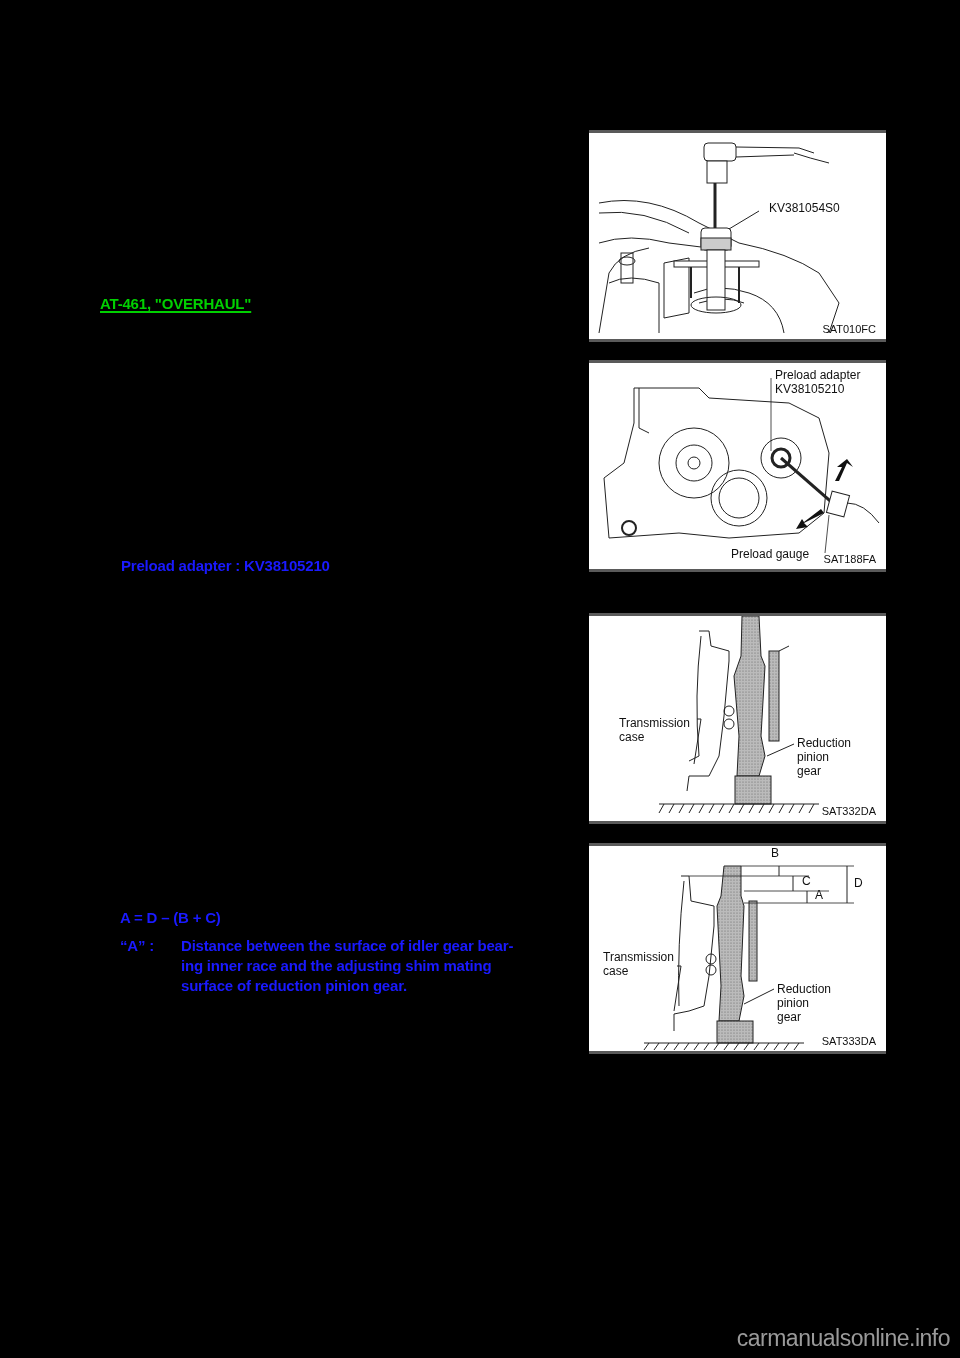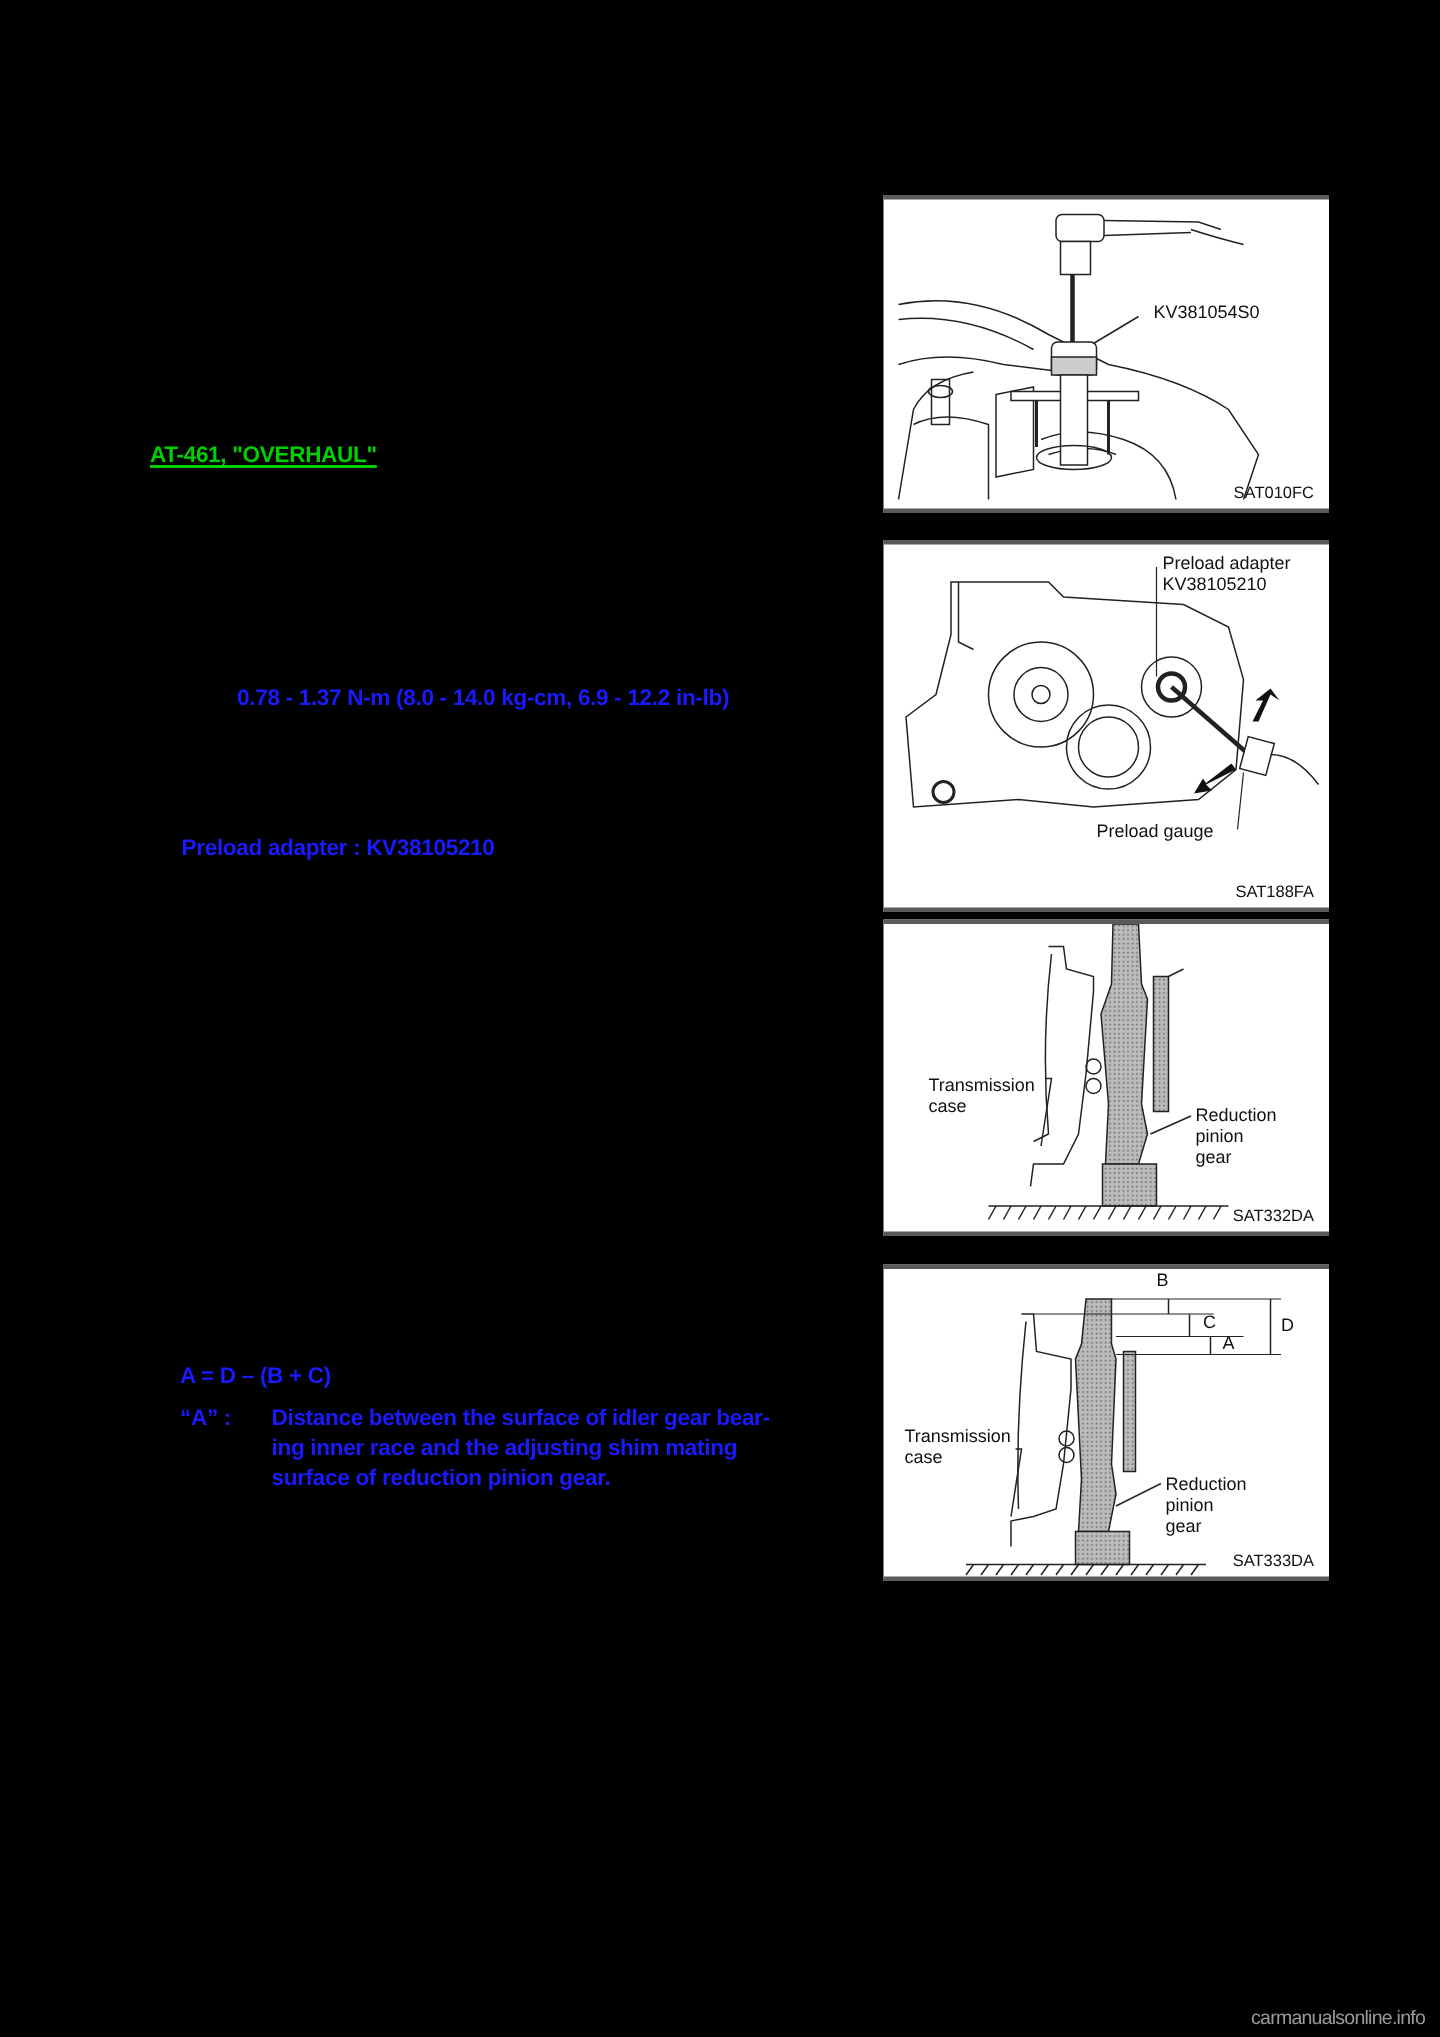--- a/index.html
+++ b/index.html
@@ -59,34 +59,33 @@
       right: 10px;
       bottom: 4px;
       font-size: 11px;
       color: #111;
       margin-left: 14px;
     }
     .watermark {
       position: absolute;
       right: 10px;
       bottom: 6px;
-      font-size: 13px;
+      font-size: 23px;
       color: #9a9a9a;
       letter-spacing: -0.5px;
     }
     .grid-line { stroke: #222; stroke-width: 1; fill: none; }
   </style>
 </head>
 <body>
 
 <div class="page">
 
   <a class="txt link" style="left:100px; top:294px;">AT-461, "OVERHAUL"</a>
 
-  <div class="txt blue" style="left:158px; top:456px;">0.78 - 1.37 N-m (8.0 - 14.0 kg-cm, 6.9 - 12.2 in-lb)</div>
 
   <div class="txt blue" style="left:121px; top:556px;">Preload adapter : KV38105210</div>
 
   <div class="txt blue" style="left:120px; top:908px;">A = D – (B + C)</div>
   <div class="txt blue" style="left:120px; top:936px;">“A” :</div>
   <div class="txt blue" style="left:181px; top:936px;">Distance between the surface of idler gear bear-</div>
   <div class="txt blue" style="left:181px; top:956px;">ing inner race and the adjusting shim mating</div>
   <div class="txt blue" style="left:181px; top:976px;">surface of reduction pinion gear.</div>
 
   <div class="figure" style="top:130px; height:212px;text-align:right;">
@@ -116,21 +115,21 @@
       <rect x="118" y="117" width="18" height="60" fill="#fff" stroke="#222"></rect>
       <line x1="102" y1="134" x2="102" y2="165" stroke="#222" stroke-width="2"></line>
       <line x1="150" y1="134" x2="150" y2="170" stroke="#222" stroke-width="2"></line>
       <ellipse class="grid-line" cx="127" cy="172" rx="25" ry="8"></ellipse>
       <line x1="140" y1="96" x2="170" y2="78" stroke="#222"></line>
     </svg>
     <div class="fig-label" style="left:180px; top:68px;">KV381054S0</div>
     <div class="fig-id">SAT010FC</div>
   </div>
 
-  <div class="figure" style="top:360px; height:248px;">
+  <div class="figure" style="top:360px; height:212px;">
     <svg width="297" height="206" viewBox="0 0 297 206">
       <path class="grid-line" d="M45 25 L110 25 L120 35 L200 40 L230 55 L240 90 L235 150 L210 170 L140 175 L90 170 L20 175 L15 115 L35 100 L45 60 Z"></path>
       <path class="grid-line" d="M50 25 L50 65 L60 70"></path>
       <circle class="grid-line" cx="105" cy="100" r="35"></circle>
       <circle class="grid-line" cx="105" cy="100" r="18"></circle>
       <circle class="grid-line" cx="105" cy="100" r="6"></circle>
       <circle class="grid-line" cx="150" cy="135" r="28"></circle>
       <circle class="grid-line" cx="150" cy="135" r="20"></circle>
       <circle class="grid-line" cx="192" cy="95" r="20"></circle>
       <circle cx="192" cy="95" r="9" fill="#fff" stroke="#222" stroke-width="3"></circle>

